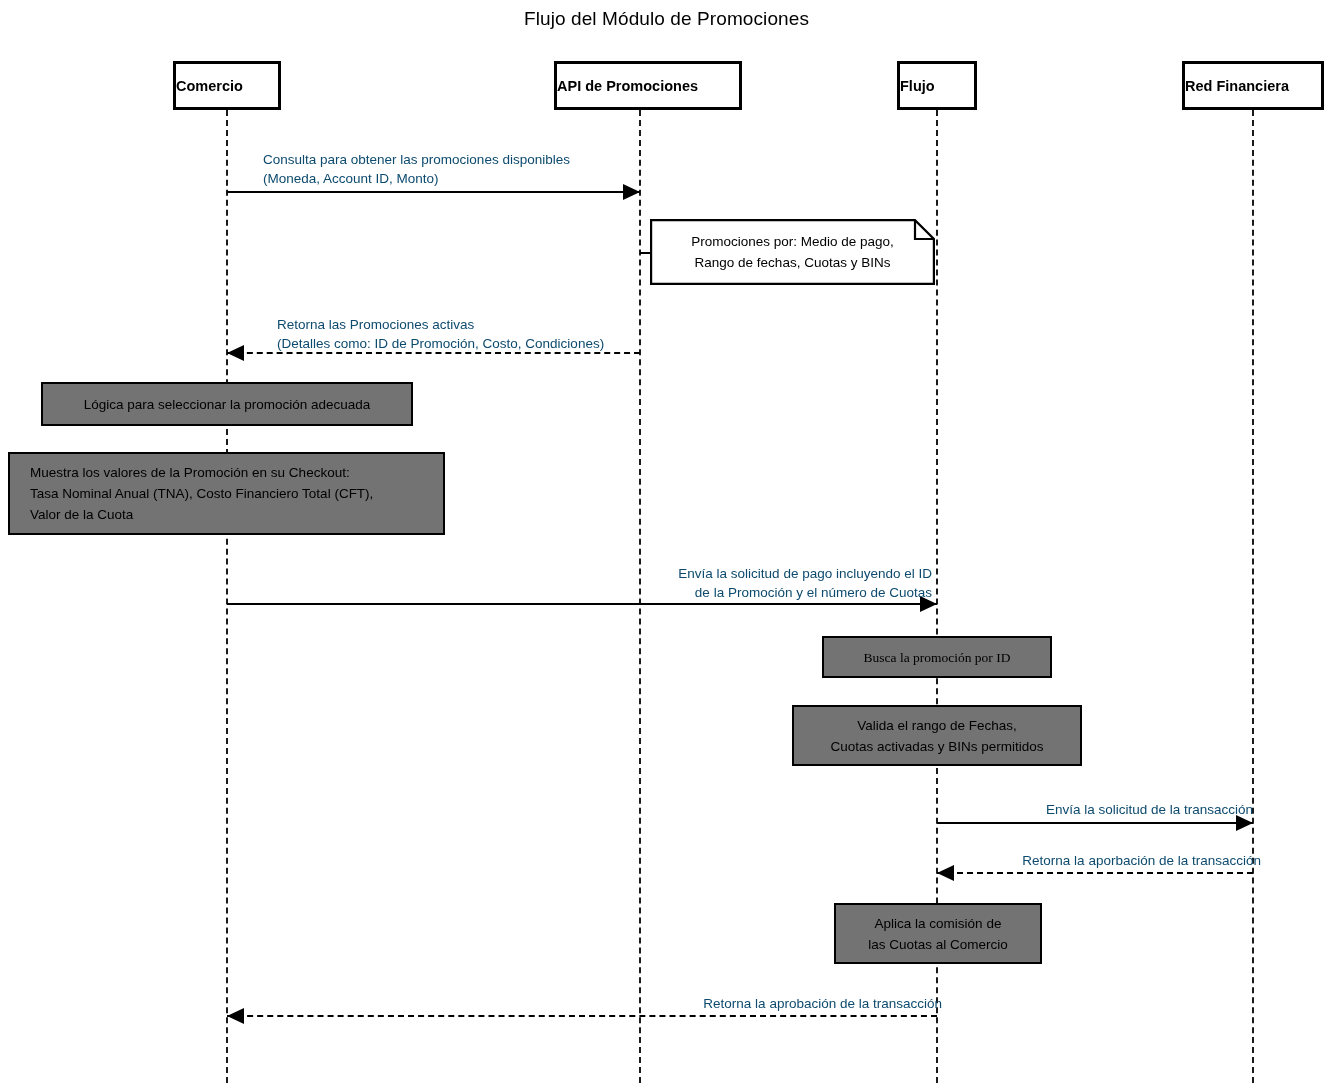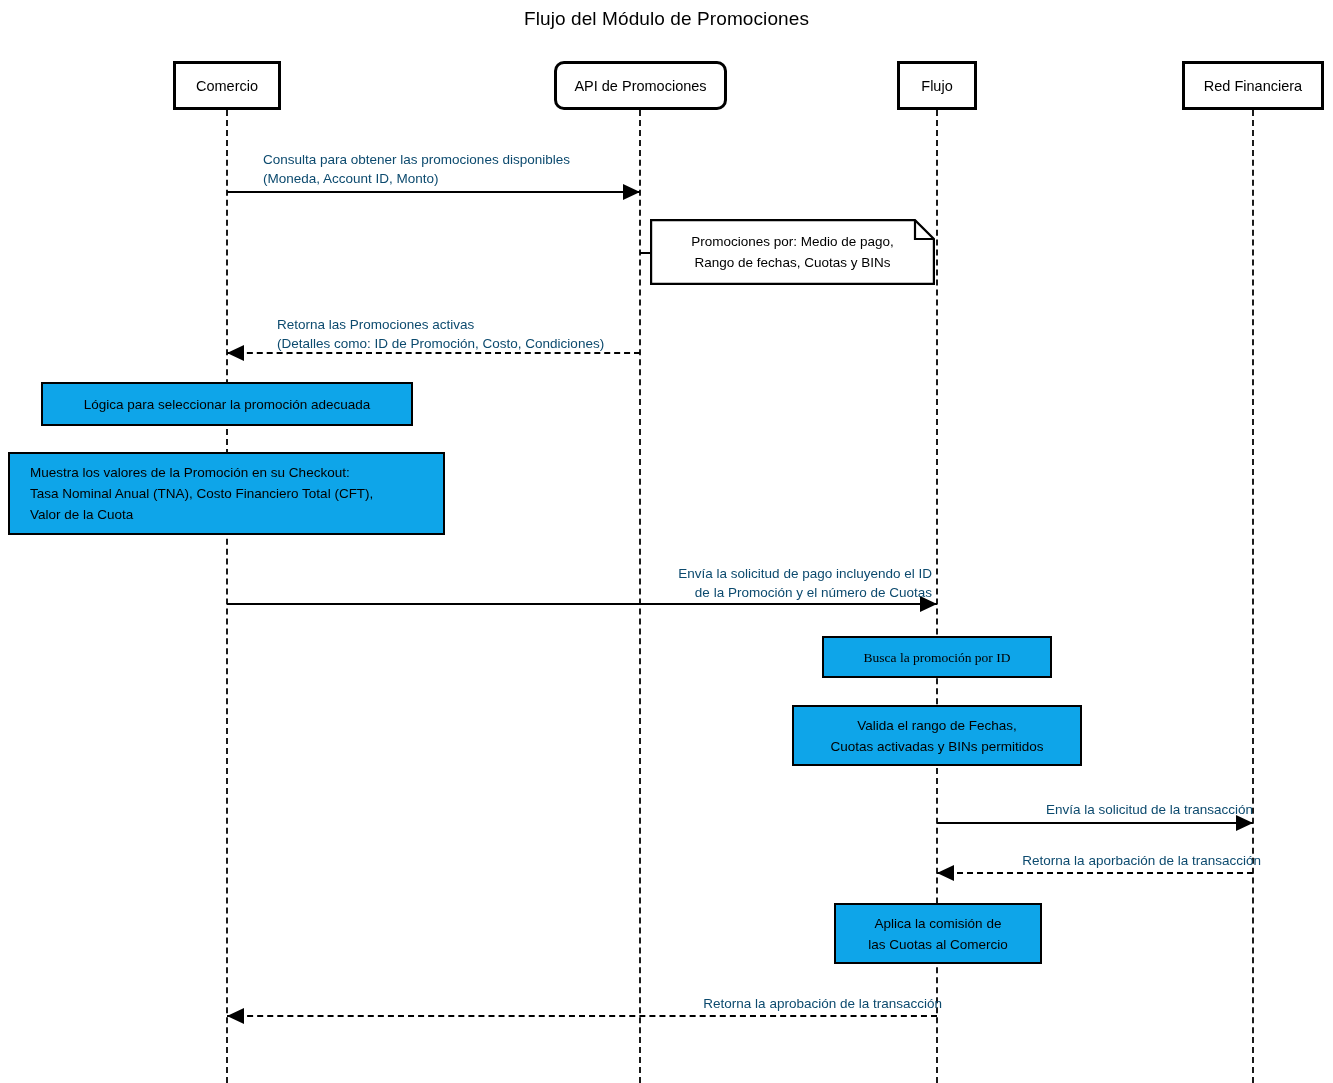--- a/index.html
+++ b/index.html
@@ -30,24 +30,24 @@
     letter-spacing: 0.1px;
     color: #000000;
   }
   .participant-box {
     position: absolute;
     box-sizing: border-box;
     border: 3px solid #000000;
     background: #ffffff;
     display: flex;
     align-items: center;
-    justify-content: center;
     font-size: 14.5px;
     color: #000000;
     z-index: 5;
+    font-weight: bold;
   }
   .lifeline {
     position: absolute;
     width: 0;
     border-left: 2.2px dashed #1a1a1a;
     z-index: 1;
   }
   
   .msg {
     position: absolute;
@@ -88,21 +88,21 @@
     white-space: pre;
     z-index: 4;
   }
   .msg-label.center { text-align: right; }
   .msg-label.left { text-align: left; }
   
   .action-box {
     position: absolute;
     box-sizing: border-box;
     border: 2.2px solid #000000;
-    background: #0ea5e9;
+    background: #737373;
     display: flex;
     align-items: center;
     font-size: 13.5px;
     line-height: 21px;
     color: #000000;
     white-space: pre;
     z-index: 6;
   }
   .action-box.center {
     justify-content: center;
@@ -156,21 +156,21 @@
   <div id="diagram-title">Flujo del Módulo de Promociones</div>
 
   <div id="layers">
       <div class="lifeline" style="left: 226px; top: 110px; height: 973px;"></div>
       <div class="lifeline" style="left: 639px; top: 110px; height: 973px;"></div>
       <div class="lifeline" style="left: 936px; top: 110px; height: 973px;"></div>
       <div class="lifeline" style="left: 1252px; top: 110px; height: 973px;"></div>
       <div class="participant-box" style="left: 173px; top: 61px; width: 108px; height: 49px;">
         <span>Comercio</span>
       </div>
-      <div class="participant-box" style="left: 554px; top: 61px; width: 173px; height: 49px; border-radius: 10px;">
+      <div class="participant-box" style="left: 554px; top: 61px; width: 188px; height: 49px;">
         <span>API de Promociones</span>
       </div>
       <div class="participant-box" style="left: 897px; top: 61px; width: 80px; height: 49px;">
         <span>Flujo</span>
       </div>
       <div class="participant-box" style="left: 1182px; top: 61px; width: 142px; height: 49px;">
         <span>Red Financiera</span>
       </div>
       <div class="msg to-right" style="left: 227px; top: 191px; width: 413px;">
         <div class="shaft" style="width: 413px;"></div>

